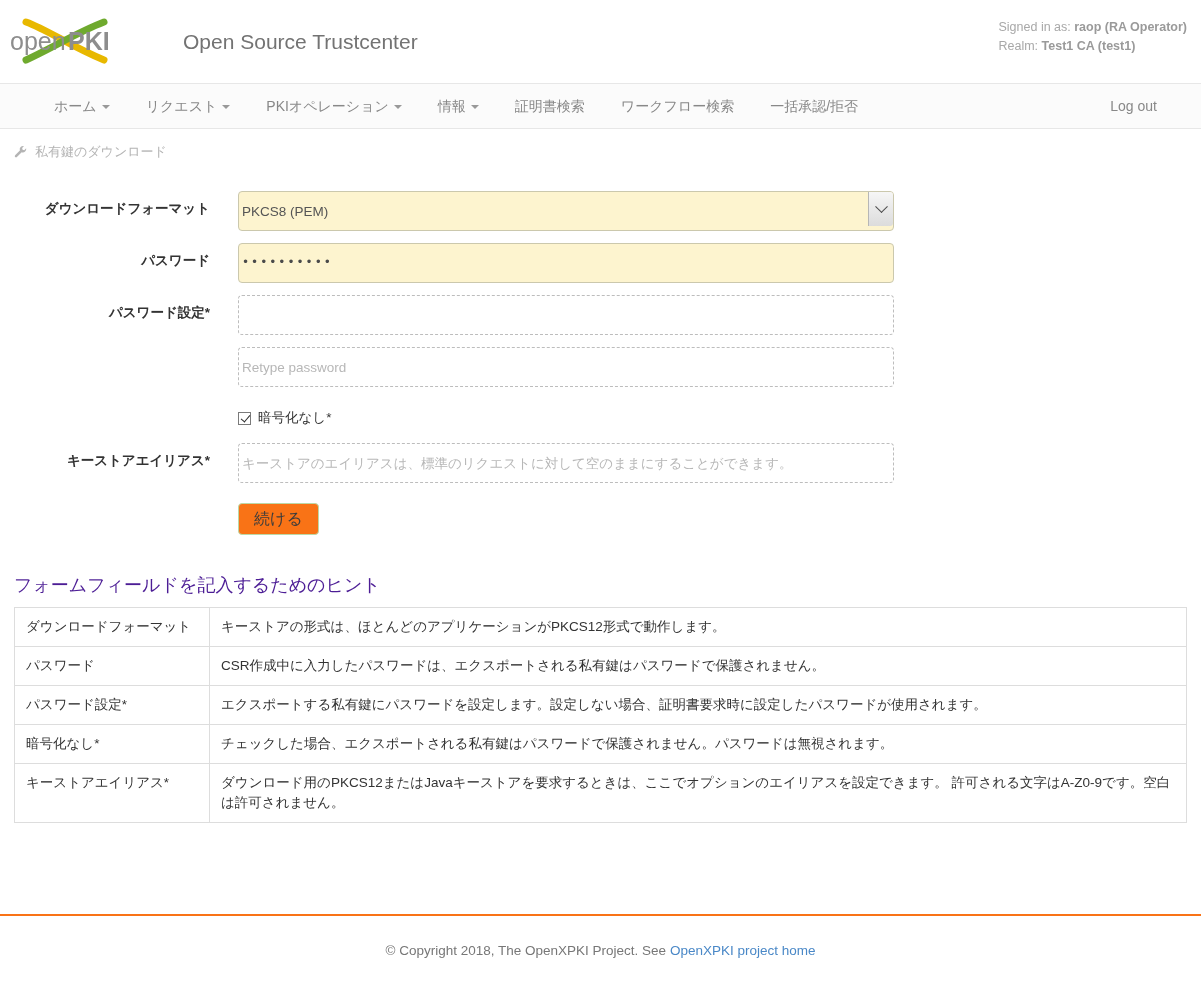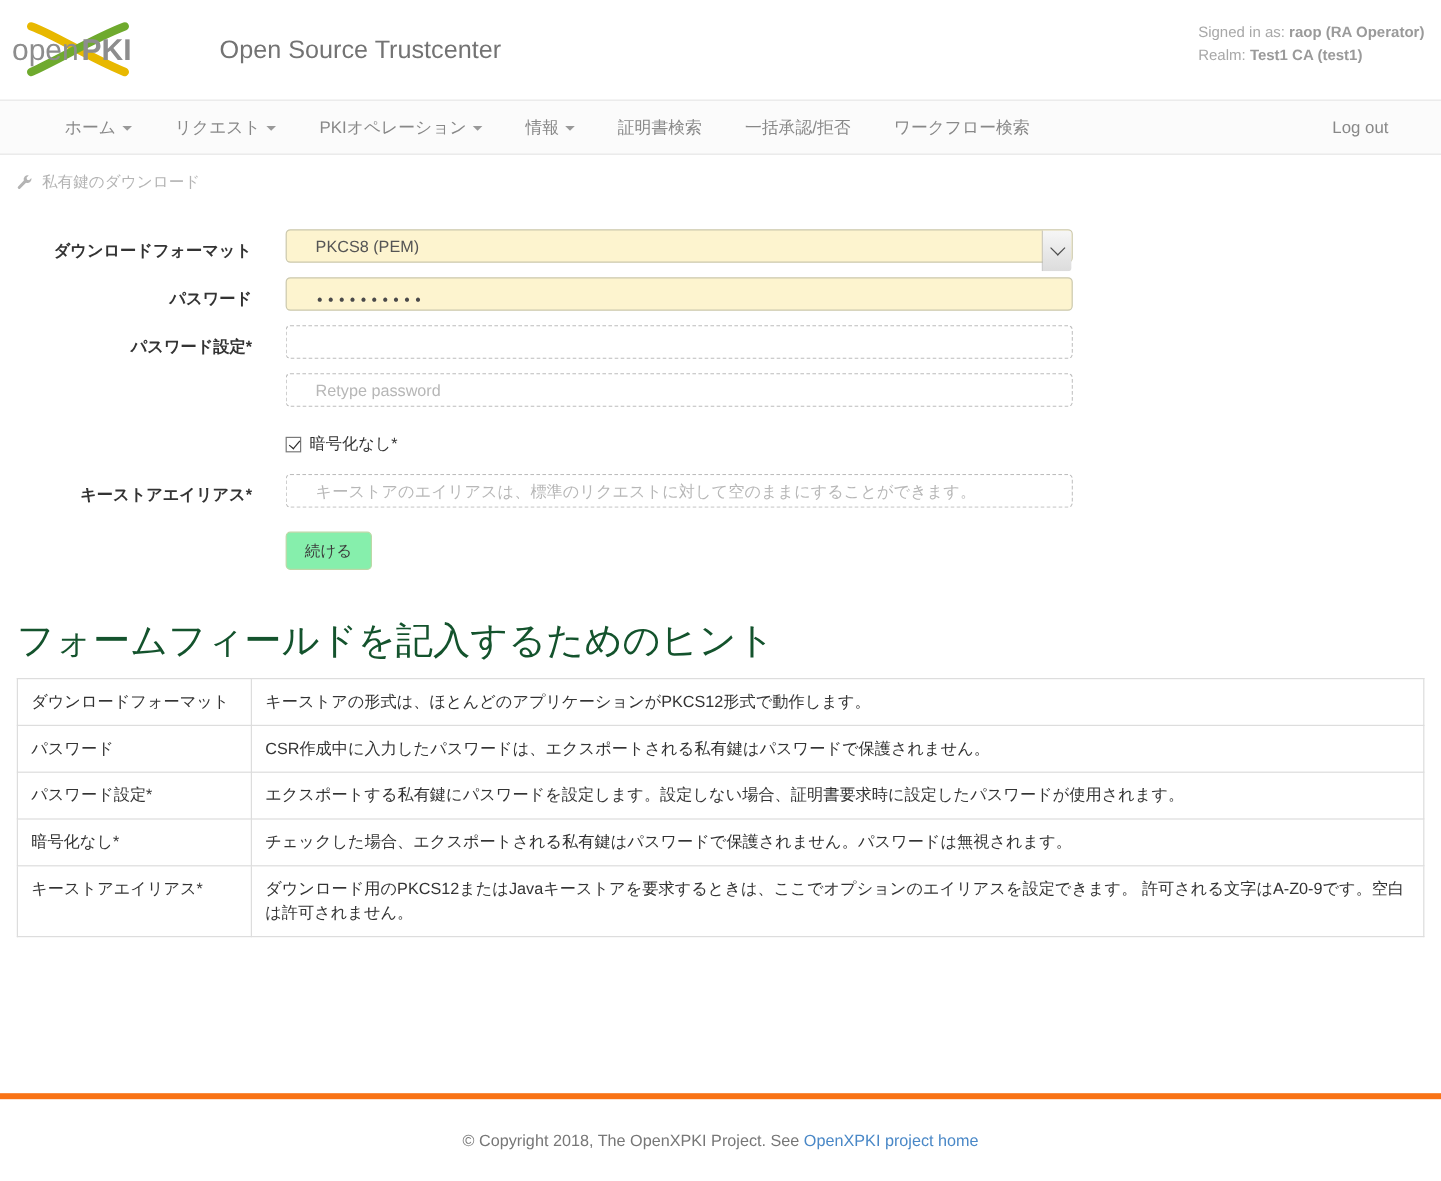--- a/index.html
+++ b/index.html
@@ -140,22 +140,22 @@
     box-sizing: border-box;
   }
   .form-control-wrap {
     flex: 0 0 656px;
     width: 656px;
     margin-left: 28px;
   }
   .inp {
     box-sizing: border-box;
     width: 100%;
-    height: 28px;
-    padding: 6px 24px;
+    height: 40px;
+    padding: 6px 3px;
     font-size: 13.5px;
     font-family: inherit;
     color: #555555;
     border-radius: 4px;
     outline: none;
   }
   .inp-filled {
     background: #fcf3cf;
     background: #fdf4cf;
     border: 1px solid #cbc8ad;
@@ -239,36 +239,36 @@
     color: #333333;
   }
 
   .btn-row {
     display: flex;
     margin-top: 20px;
   }
   .btn-spacer { flex: 0 0 196px; width: 196px; }
   .btn-continue {
     margin-left: 28px;
-    background: #86efac;
+    background: #f97316;
     border: 1px solid #bcd8a6;
     color: #3c3c3c;
-    font-size: 13px;
+    font-size: 16px;
     font-family: inherit;
     padding: 7px 15px;
     border-radius: 4px;
     cursor: pointer;
     line-height: 16px;
   }
 
   
   .hints-title {
-    font-size: 31px;
+    font-size: 18px;
     font-weight: normal;
-    color: #14532d;
+    color: #4c1d95;
     margin: 38px 0 10px 0;
   }
   .hints-table {
     width: 100%;
     border-collapse: collapse;
     table-layout: fixed;
     font-size: 13.5px;
   }
   .hints-table td {
     border: 1px solid #dddddd;
@@ -279,21 +279,21 @@
   }
   .hints-table td.k { width: 172px; }
 
   
   .footer {
     position: absolute;
     left: 0;
     right: 0;
     bottom: 0;
     height: 68px;
-    border-top: 5px solid #f97316;
+    border-top: 2px solid #f97316;
     display: flex;
     align-items: center;
     justify-content: center;
     background: #ffffff;
   }
   .footer-text {
     font-size: 13.5px;
     color: #777777;
   }
   .footer-link {
@@ -327,22 +327,22 @@
     </div>
   </div>
 </div>
 
 <div class="navbar">
   <a class="nav-item" href="#"><span>ホーム</span><span class="caret"></span></a>
   <a class="nav-item" href="#"><span>リクエスト</span><span class="caret"></span></a>
   <a class="nav-item" href="#"><span>PKIオペレーション</span><span class="caret"></span></a>
   <a class="nav-item" href="#"><span>情報</span><span class="caret"></span></a>
   <a class="nav-item" href="#"><span>証明書検索</span></a>
+  <a class="nav-item" href="#"><span>ワークフロー検索</span></a>
   <a class="nav-item" href="#"><span>一括承認/拒否</span></a>
-  <a class="nav-item" href="#"><span>ワークフロー検索</span></a>
   <div class="nav-right">
     <a class="nav-item" href="#">Log out</a>
   </div>
 </div>
 
 <div class="content">
 
   <div class="breadcrumb">
     <span>
       <svg class="wrench-icon" width="14" height="14" viewBox="0 0 16 16" xmlns="http://www.w3.org/2000/svg">

